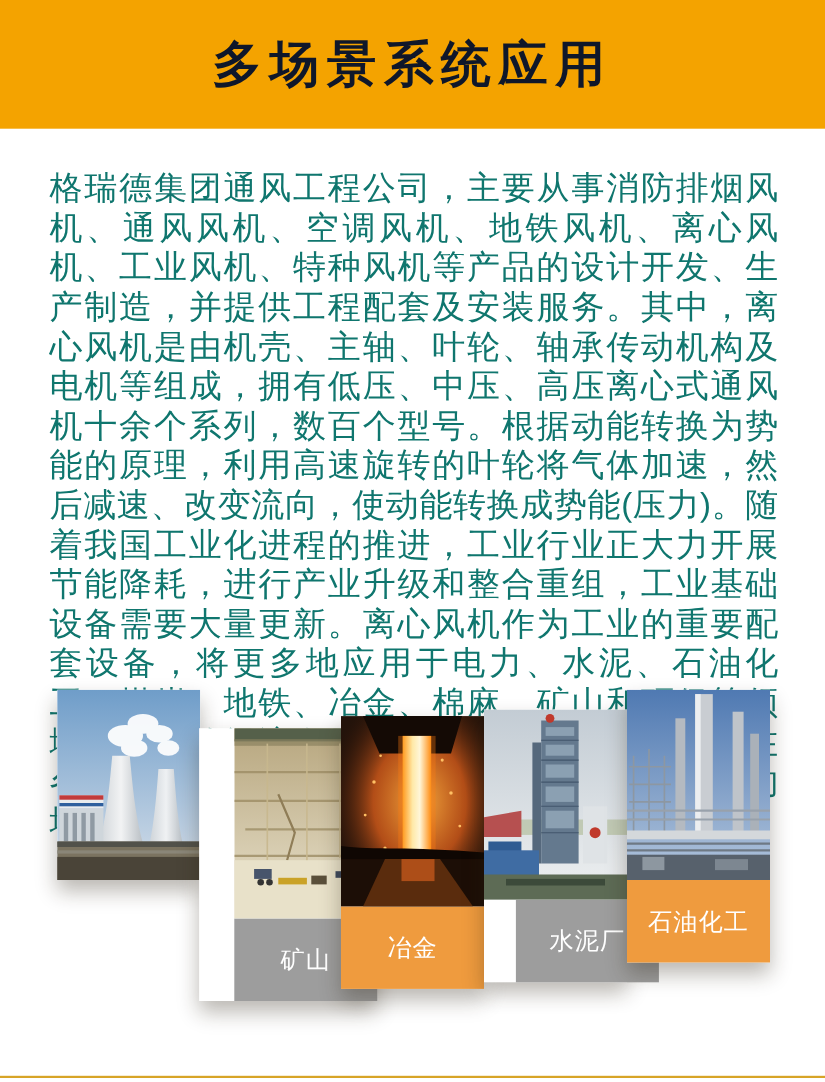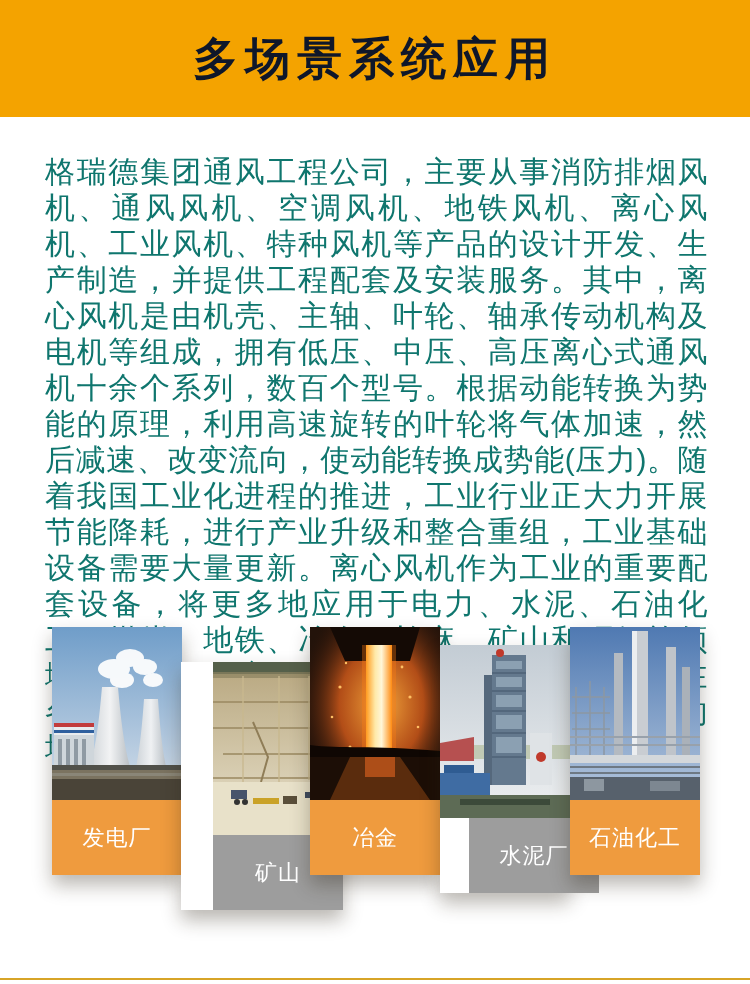--- a/index.html
+++ b/index.html
@@ -43,21 +43,21 @@
   }
   
   .scene-card{
     position:absolute;
     width:130px;
     box-shadow:0 10px 18px rgba(40,32,16,0.32);
     background:#fff;
   }
   .card-1{left:52px; top:627px;}
   .card-2{left:181px;top:662px;padding-left:32px;}
-  .card-3{left:310px;top:627px;}
+  .card-3{left:310px;top:651px;}
   .card-4{left:440px;top:645px;}
   .card-5{left:570px;top:627px;}
   .photo{display:block;width:130px;height:173px;}
   .scene-label{
     width:130px;height:75px;
     display:flex;align-items:center;justify-content:center;
     color:#ffffff;
     font-size:22px;
     letter-spacing:1px;
   }
@@ -113,21 +113,20 @@
             <rect x="6" y="112" width="4" height="26"></rect>
             <rect x="14" y="112" width="4" height="26"></rect>
             <rect x="22" y="112" width="4" height="26"></rect>
             <rect x="30" y="112" width="4" height="26"></rect>
           </g>
         <rect x="0" y="138" width="130" height="35" fill="#7b7360"></rect>
         <rect x="0" y="138" width="130" height="5" fill="#51514a"></rect>
         <rect x="0" y="146" width="130" height="3" fill="#8a8678"></rect>
         <rect x="0" y="152" width="130" height="21" fill="#4a4438"></rect>
       </svg>
-      <div class="scene-label" style="background-color: rgb(239, 155, 62);">发电厂</div>
     </div>
 
     <div class="scene-card card-2">
       <svg class="photo" viewBox="0 0 130 173" aria-hidden="true">
         <defs>
           <linearGradient id="mn-rock" x1="0" y1="0" x2="0" y2="1">
             <stop offset="0" stop-color="#b7a67e"></stop>
               <stop offset="1" stop-color="#e9e2cd"></stop>
           </linearGradient>
         </defs>

